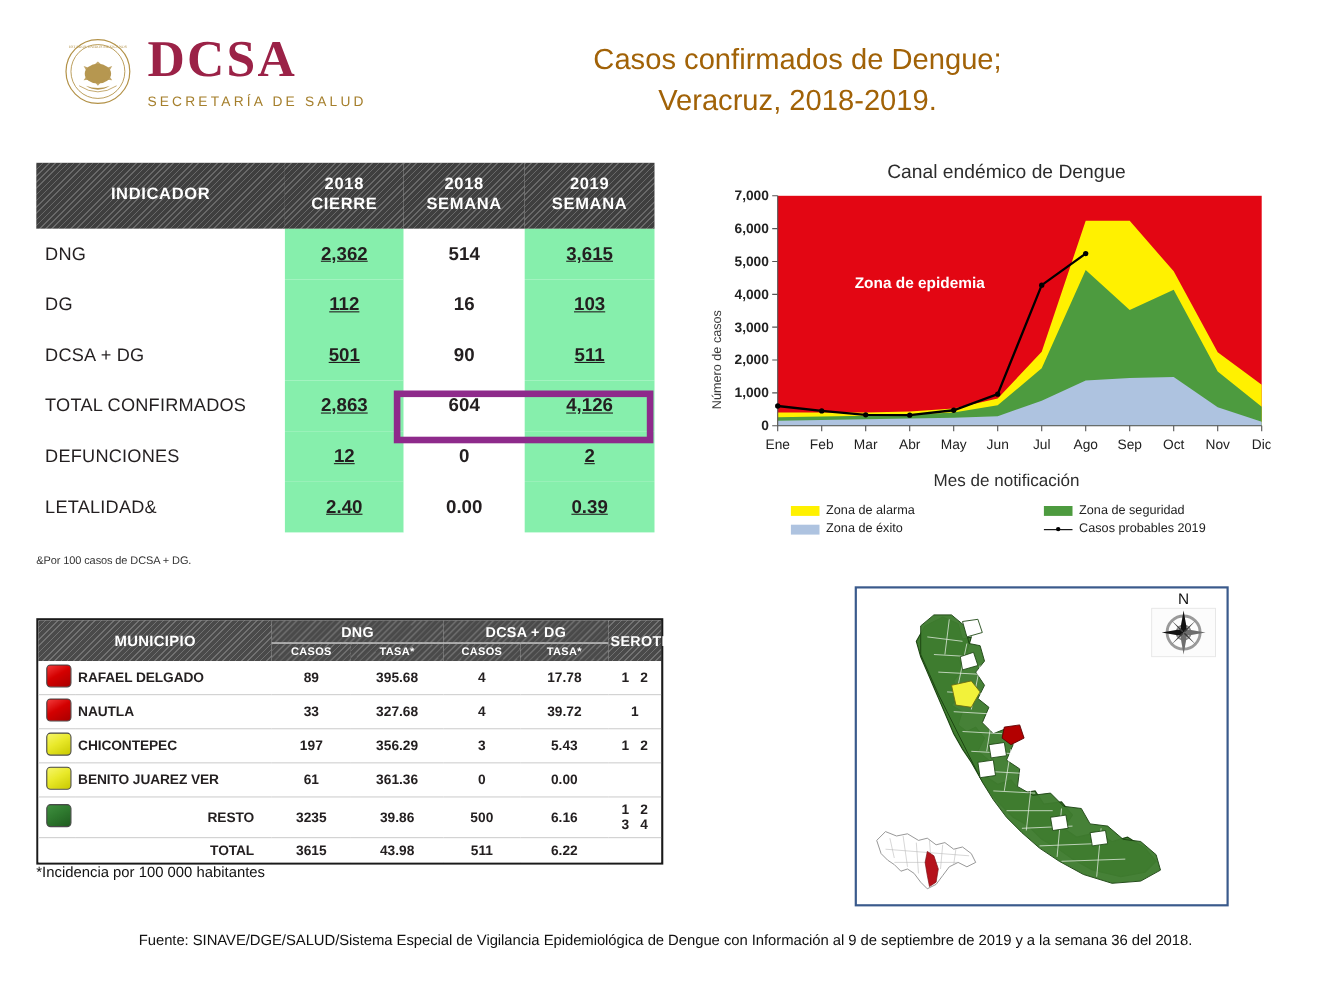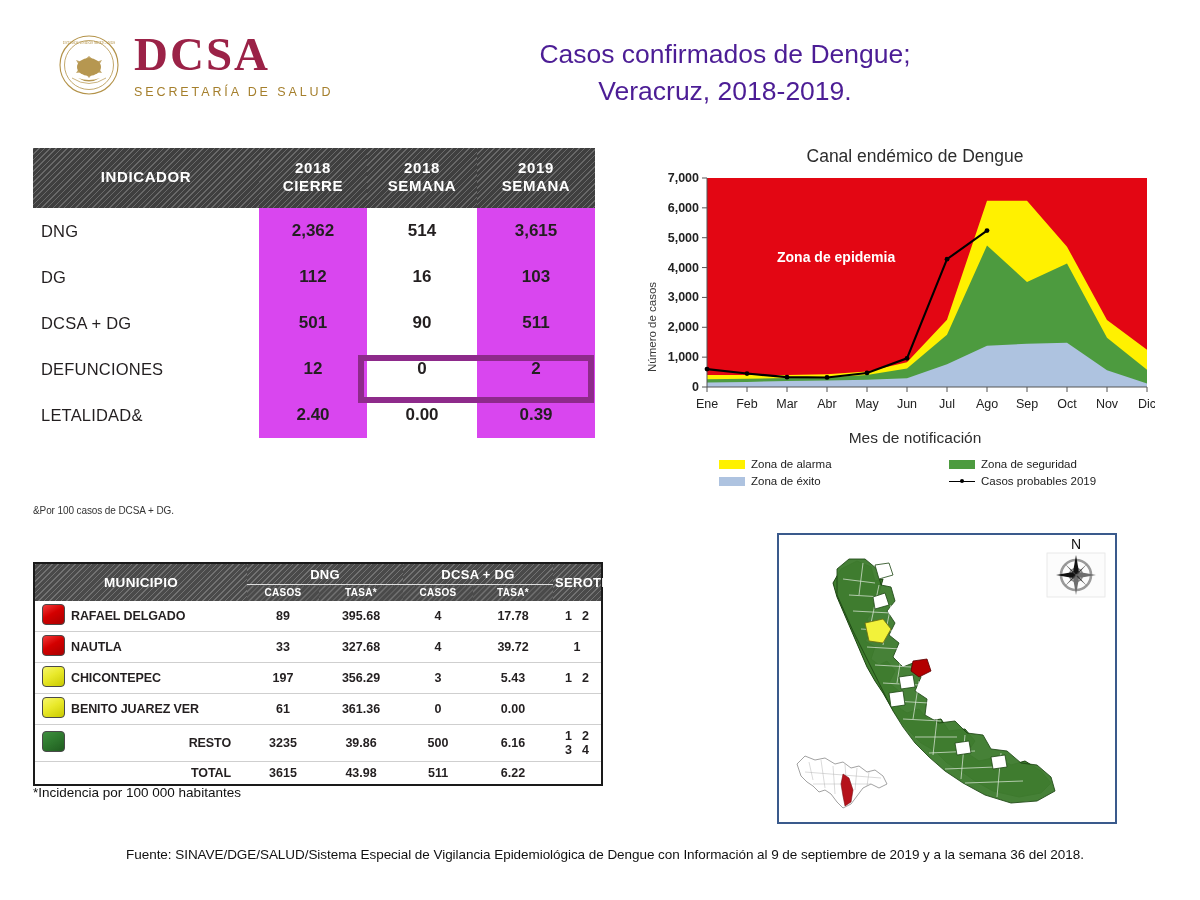--- a/index.html
+++ b/index.html
@@ -15,39 +15,39 @@
 
   
   .logo-block{position:absolute;left:58px;top:22px;width:300px;height:86px;display:flex;align-items:center;gap:14px;}
   .eagle{width:62px;height:62px;flex:0 0 62px;position:relative;}
   .eagle svg{display:block;}
   .logo-text{display:flex;flex-direction:column;justify-content:center;}
   .salud-word{font-family:"Liberation Serif", serif;font-weight:bold;font-size:47px;letter-spacing:2px;color:#9b2247;line-height:1;}
   .salud-sub{font-size:12.5px;letter-spacing:2.9px;color:#a57f2c;margin-top:7px;font-family:"Liberation Sans",sans-serif;}
 
   .main-title{position:absolute;left:480px;top:36px;width:490px;text-align:center;
-      font-size:26.5px;line-height:1.38;color:#4c1d95;font-weight:400;}
+      font-size:26.5px;line-height:1.38;color:#a16207;font-weight:400;}
 
   
   .t1{position:absolute;left:33px;top:148px;width:562px;}
   .t1 table{border-collapse:collapse;width:100%;table-layout:fixed;}
   .t1 th{
     background:#3f3f3f;
     background-image:repeating-linear-gradient(135deg, rgba(255,255,255,.22) 0 1px, rgba(0,0,0,0) 1px 4px);
     color:#fff;font-size:15px;font-weight:bold;letter-spacing:.6px;
     padding:7px 4px 9px;text-align:center;line-height:1.22;height:44px;vertical-align:middle;
   }
   .t1 th.ind{text-align:center;}
   .t1 td{font-size:17px;padding:13px 6px;text-align:center;font-weight:bold;background:#fff;}
   .t1 td.lbl{text-align:left;font-weight:400;padding-left:8px;font-size:16.5px;letter-spacing:.2px;}
   .t1 col.c1{width:226px;}
   .t1 col.c2{width:108px;}
   .t1 col.c3{width:110px;}
   .t1 col.c4{width:118px;}
-  .t1 td.shade{background:#d946ef;}
+  .t1 td.shade{background:#86efac;text-decoration:underline;}
   .hl-box{position:absolute;left:325px;top:207px;width:236px;height:48px;border:6px solid #8e2a8b;box-sizing:border-box;pointer-events:none;}
   .t1-note{position:absolute;left:33px;top:505px;font-size:10px;color:#333;letter-spacing:-.1px;}
 
   
   .t2{position:absolute;left:33px;top:562px;width:570px;border:2px solid #1a1a1a;box-sizing:border-box;}
   .t2 table{border-collapse:collapse;width:100%;table-layout:fixed;font-size:12.5px;}
   .t2 th{
     background:#4a4a4a;
     background-image:repeating-linear-gradient(135deg, rgba(255,255,255,.22) 0 1px, rgba(0,0,0,0) 1px 4px);
     color:#fff;font-weight:bold;text-align:center;padding:3px 2px;letter-spacing:.3px;
@@ -167,20 +167,26 @@
           <td class="lbl">DG</td>
           <td class="shade">112</td>
           <td>16</td>
           <td class="shade">103</td>
         </tr>
         <tr>
           <td class="lbl">DCSA + DG</td>
           <td class="shade">501</td>
           <td>90</td>
           <td class="shade">511</td>
+        </tr>
+        <tr>
+          <td class="lbl">TOTAL CONFIRMADOS</td>
+          <td class="shade">2,863</td>
+          <td>604</td>
+          <td class="shade">4,126</td>
         </tr>
         <tr>
           <td class="lbl">DEFUNCIONES</td>
           <td class="shade">12</td>
           <td>0</td>
           <td class="shade">2</td>
         </tr>
         <tr>
           <td class="lbl">LETALIDAD&amp;</td>
           <td class="shade">2.40</td>

